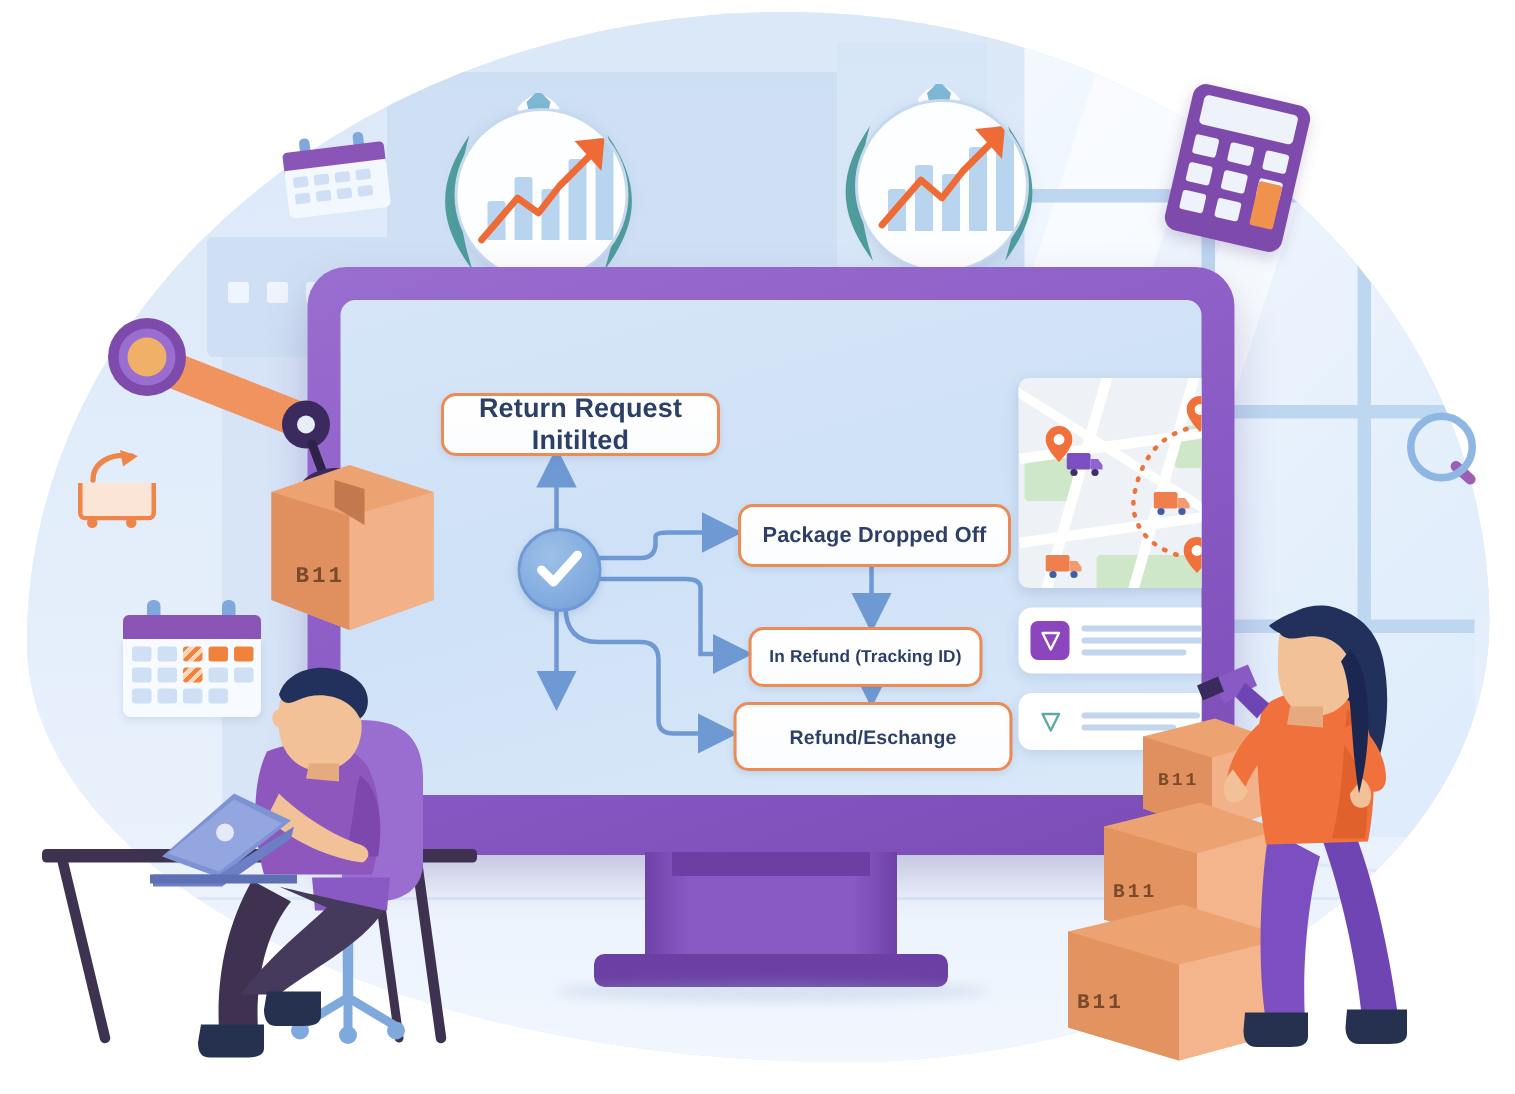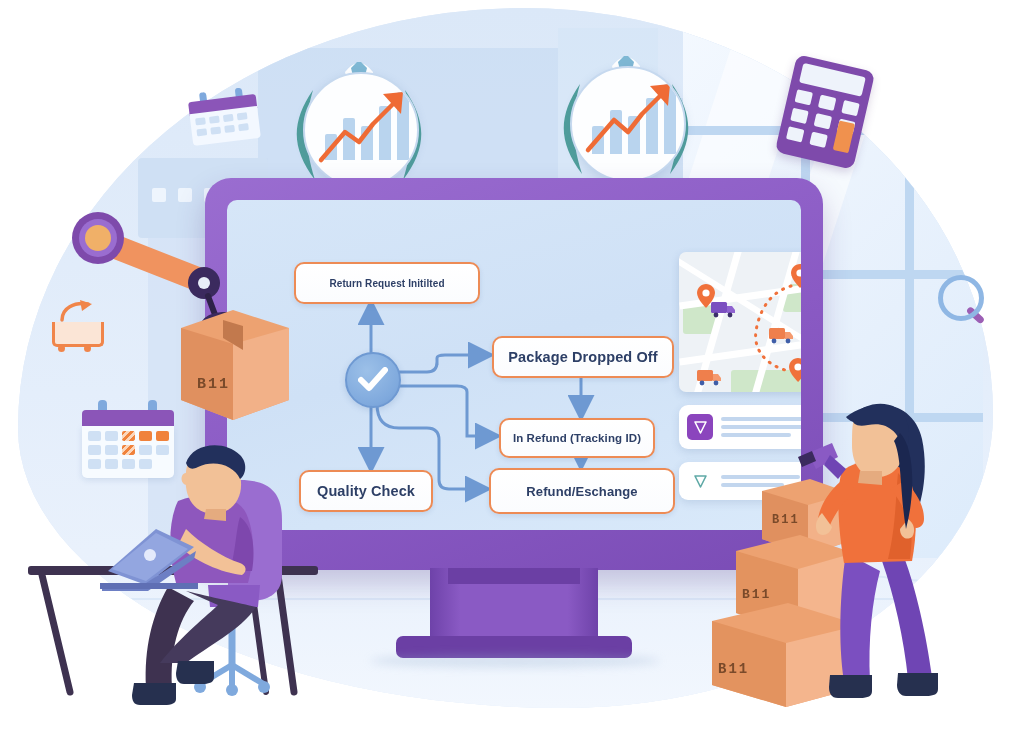--- a/index.html
+++ b/index.html
@@ -100,21 +100,21 @@
         background:linear-gradient(90deg,#6e42a9 0%,#8a5ac4 18%,#8a5ac4 82%,#6e42a9 100%);}
   .neck-top{position:absolute;left:448px;top:568px;width:132px;height:16px;background:#6b3fa4;}
   .base{position:absolute;left:396px;top:636px;width:236px;height:22px;background:#6b3fa4;border-radius:7px;}
   .shadow-desk{position:absolute;left:370px;top:654px;width:290px;height:14px;
                background:rgba(150,175,210,.28);border-radius:50%;filter:blur(4px);}
   .node{position:absolute;background:linear-gradient(180deg,#ffffff 0%,#fbfcfe 100%);
         border:2px solid #ed8b55;border-radius:10px;
         display:flex;align-items:center;justify-content:center;
         color:#2d3f66;font-weight:bold;letter-spacing:.1px;
         box-shadow:0 2px 5px rgba(70,100,150,.14);text-align:center;}
-  .node.n-init  {left:67px; top:62px; width:182px;height:38px;font-size:10px;}
+  .node.n-init  {left:67px; top:62px; width:182px;height:38px;font-size:18px;}
   .node.n-drop  {left:265px;top:136px;width:178px;height:38px;font-size:14.5px;}
   .node.n-trans {left:272px;top:218px;width:152px;height:36px;font-size:11.5px;}
   .node.n-qual  {left:72px; top:270px;width:130px;height:38px;font-size:14.5px;}
   .node.n-refund{left:262px;top:268px;width:182px;height:42px;font-size:13px;}
 
   .check{position:absolute;left:118px;top:152px;width:52px;height:52px;border-radius:50%;
          background:radial-gradient(circle at 38% 32%,#9cc0e8 0%,#7fa9dd 70%,#6e99d2 100%);
          border:2px solid #6e99d2;box-shadow:0 2px 6px rgba(70,110,170,.22);}
   .check svg{position:absolute;left:11px;top:13px;}
 
@@ -337,23 +337,20 @@
 
       <div class="node n-init">
         <span>Return Request Initilted</span>
       </div>
       <div class="node n-drop">
         <span>Package Dropped Off</span>
       </div>
       <div class="node n-trans">
         <span>In Refund (Tracking ID)</span>
       </div>
-      <div class="node n-qual">
-        <span>Quality Check</span>
-      </div>
       <div class="node n-refund">
         <span>Refund/Eschange</span>
       </div>
 
       <div class="mapcard">
         <div class="green" style="left:4px;top:52px;width:34px;height:30px;"></div>
         <div class="green" style="left:104px;top:32px;width:44px;height:28px;"></div>
         <div class="green" style="left:52px;top:118px;width:70px;height:24px;"></div>
         <div class="road" style="left:0;top:40px;width:150px;height:7px;transform:rotate(-8deg);"></div>
         <div class="road" style="left:0;top:96px;width:150px;height:7px;transform:rotate(-8deg);"></div>

